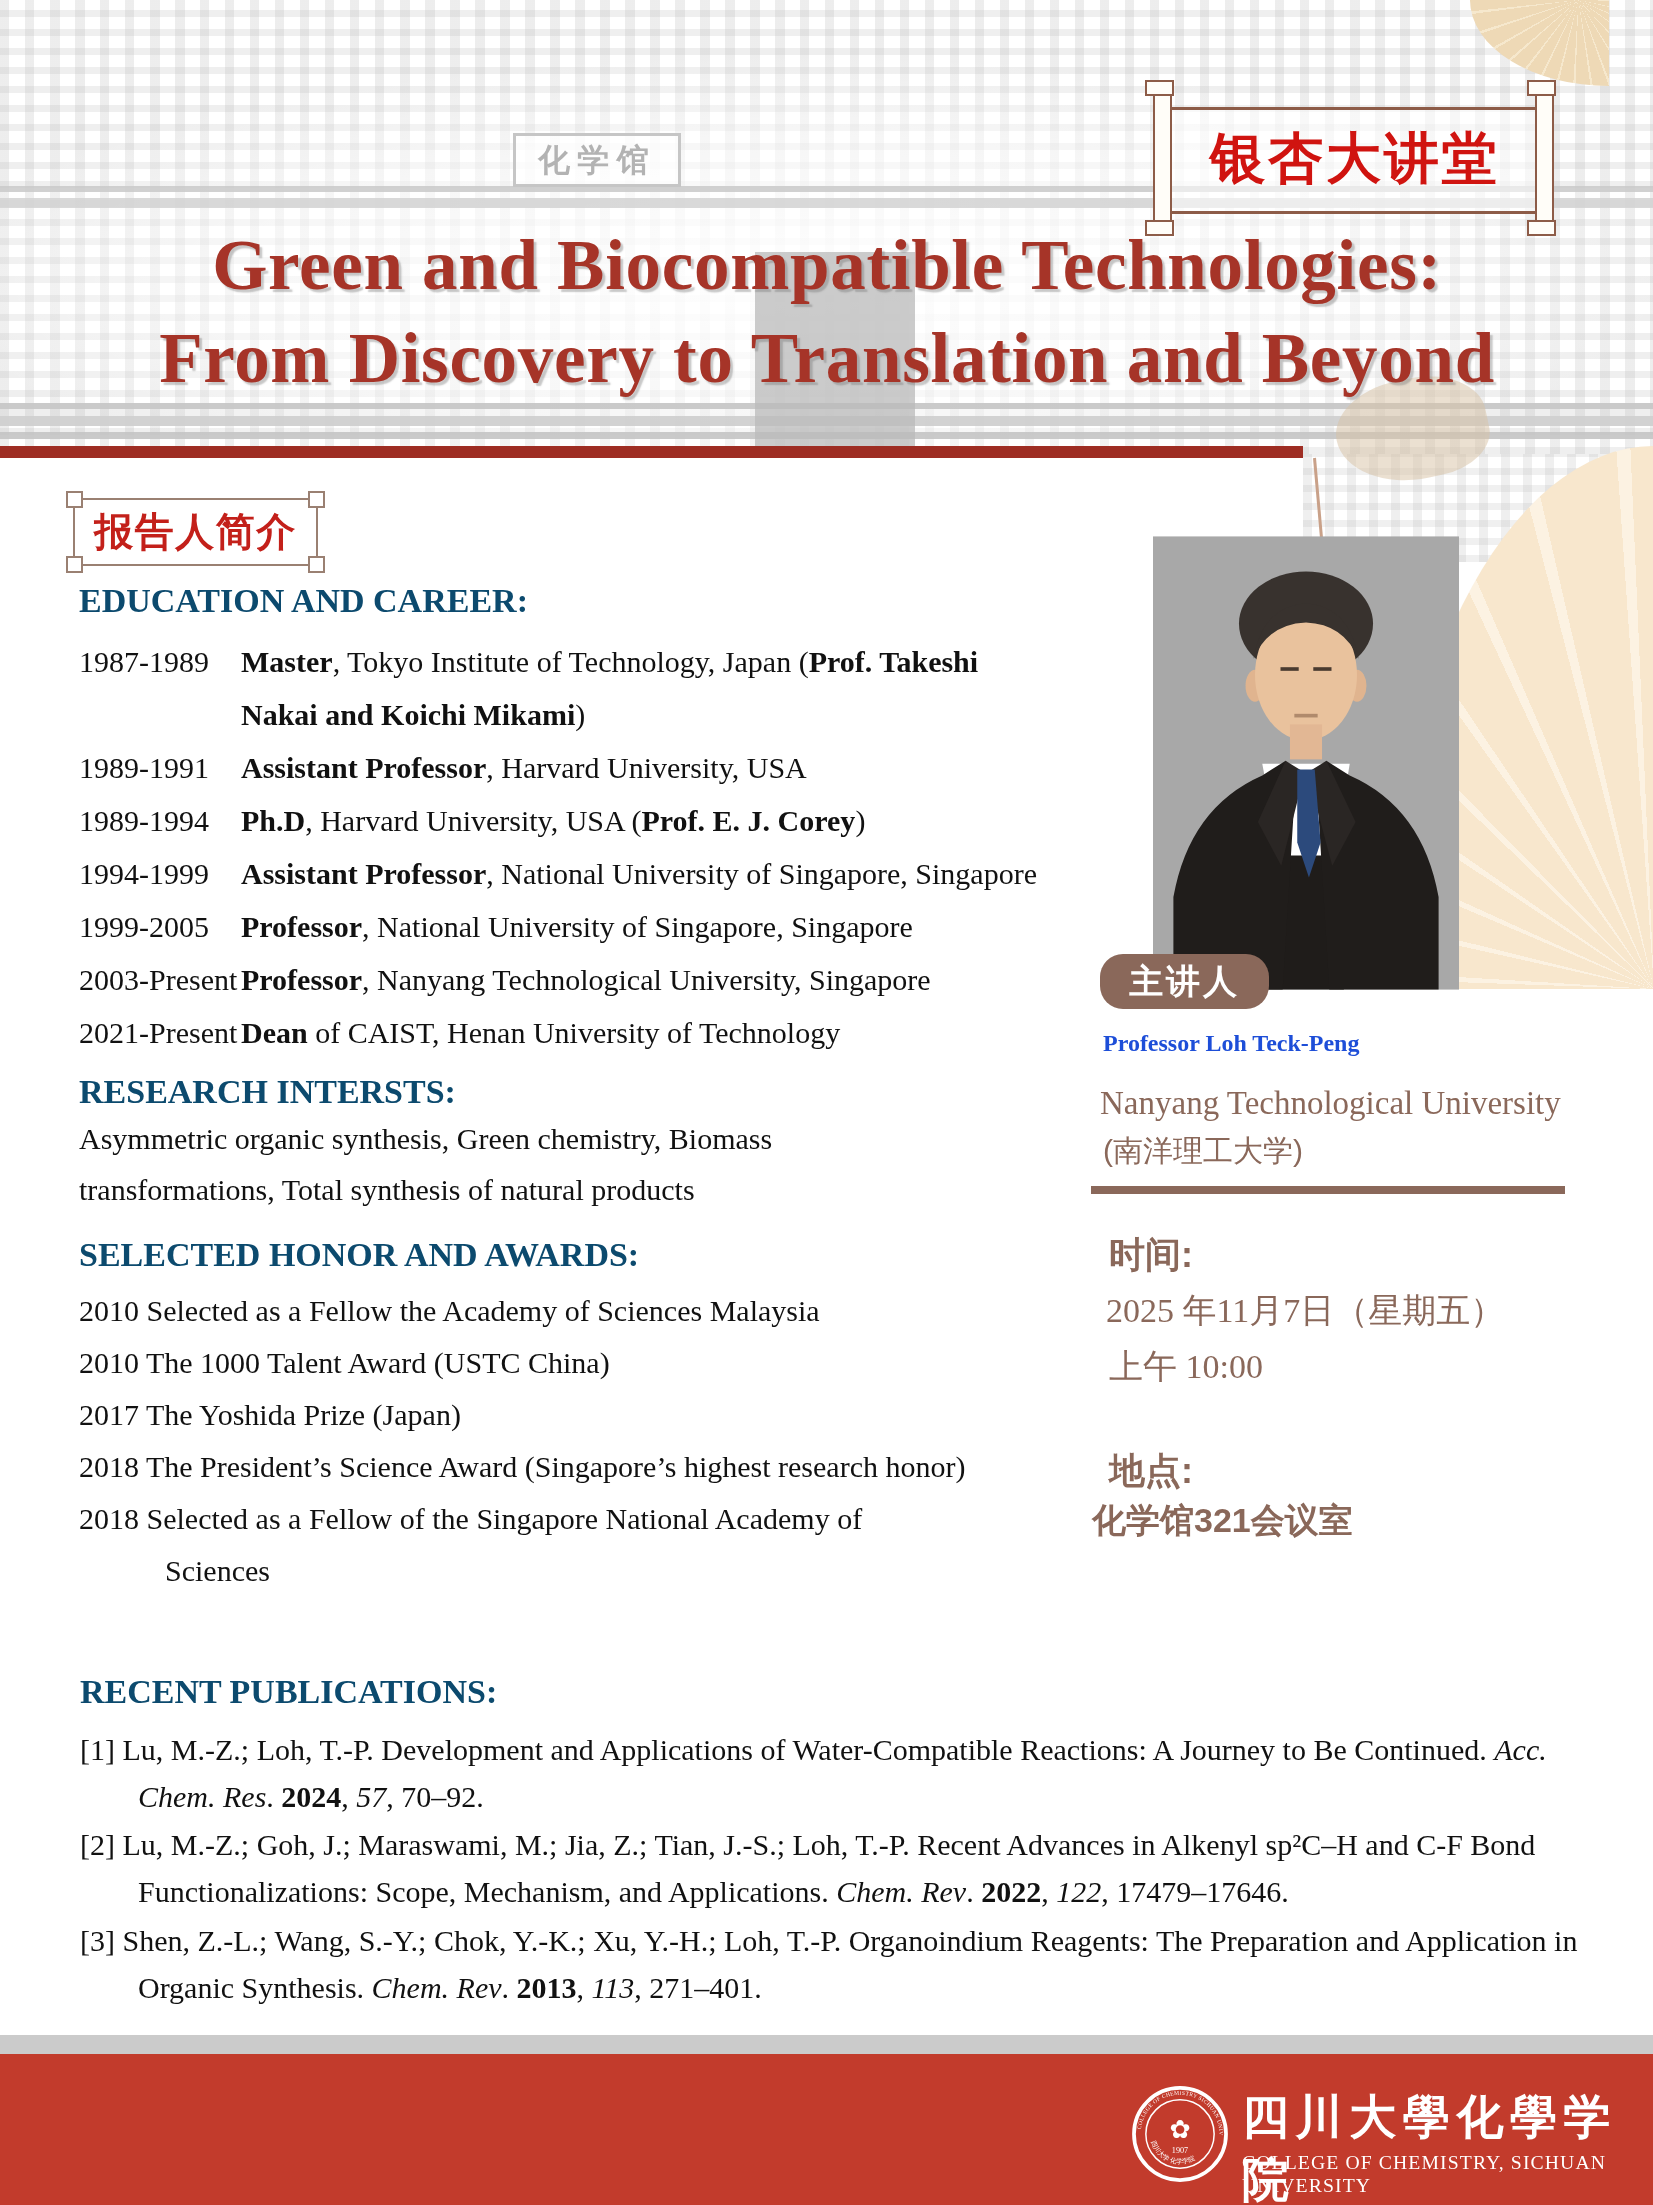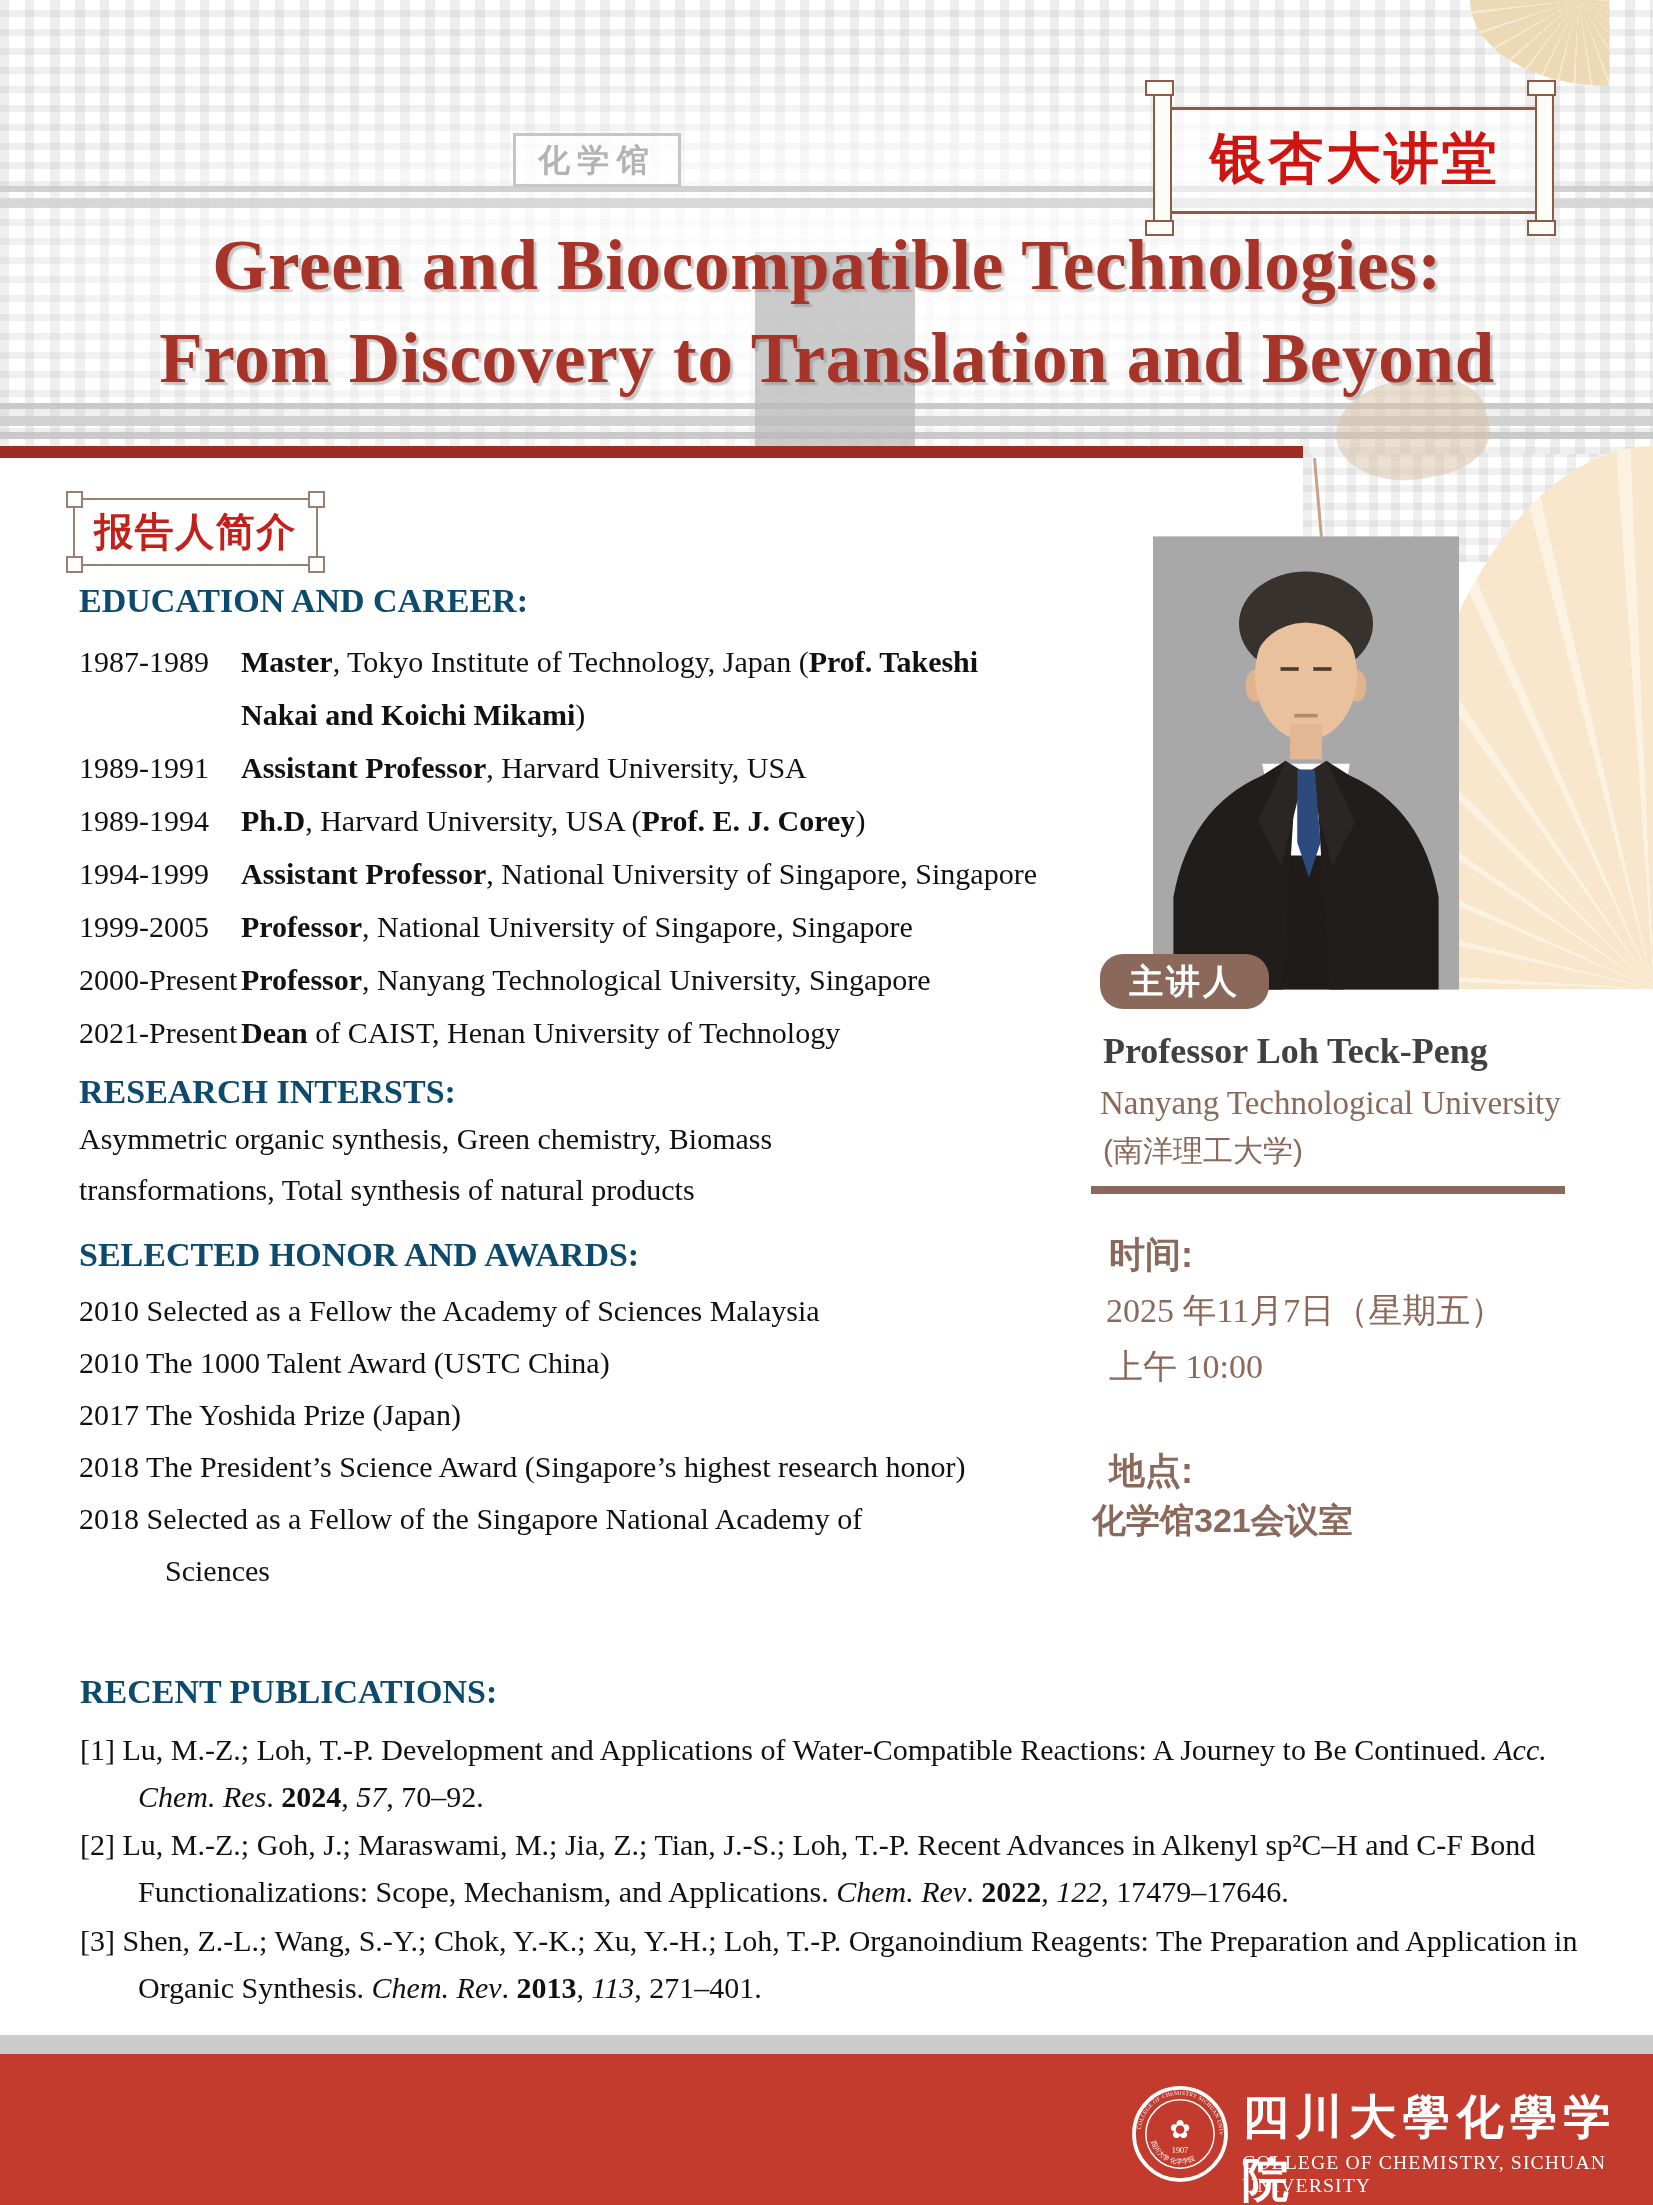--- a/index.html
+++ b/index.html
@@ -74,22 +74,22 @@
   .research-text{width:839px;line-height:51px;}
   .award-item{width:1058px;line-height:52px;padding-left:86px;text-indent:-86px;white-space:pre-line;}
   
   .pubs{position:absolute;left:80px;top:1672px;width:1500px;z-index:5;font-size:30px;}
   .pub-item{line-height:47px;padding-left:58px;text-indent:-58px;margin-bottom:1.5px;}
   
   .photo{position:absolute;left:1153px;top:536px;width:306px;height:454px;z-index:5;}
   .speaker-label{position:absolute;left:1100px;top:954px;width:169px;height:55px;z-index:5;
     background:#8a685a;border-radius:23px;color:#fff;text-align:center;line-height:55px;
     font-family:"Liberation Sans", sans-serif;font-weight:bold;font-size:34px;letter-spacing:2.9px;}
-  .speaker-name{position:absolute;left:1103px;top:1030px;z-index:5;color:#404040;
-    font-weight:bold;font-size:36px;}
+  .speaker-name{position:absolute;left:1103px;top:1030px;z-index:5;color:#1d4ed8;
+    font-weight:bold;font-size:24px;}
   .speaker-affil-en{position:absolute;left:1100px;top:1085px;z-index:5;color:#8a685a;font-size:33px;}
   .speaker-affil-zh{position:absolute;left:1103px;top:1131px;z-index:5;color:#8a685a;
     font-family:Liberation Sans, sans-serif;font-size:30px;}
   .divider{position:absolute;left:1091px;top:1186px;width:474px;height:8px;background:#8a685a;z-index:5;}
   .sched{position:absolute;z-index:5;color:#8a685a;}
   .sched-label{font-family:"Liberation Sans", sans-serif;font-weight:bold;font-size:36px;}
   .t-label{left:1109px;top:1231px;} .t-date{left:1106px;top:1288px;font-size:34px;}
   .t-time{left:1109px;top:1344px;font-size:34px;}
   .v-label{left:1109px;top:1447px;} .v-name{left:1092px;top:1498px;
     font-family:"Liberation Sans", sans-serif;font-weight:bold;font-size:34px;}
@@ -160,21 +160,21 @@
     </div>
     <div class="edu-row">
       <span class="edu-period">1994-1999</span>
       <span class="edu-desc"><span style="font-weight: bold;">Assistant Professor</span><span>, National University of Singapore, Singapore</span></span>
     </div>
     <div class="edu-row">
       <span class="edu-period">1999-2005</span>
       <span class="edu-desc"><span style="font-weight: bold;">Professor</span><span>, National University of Singapore, Singapore</span></span>
     </div>
     <div class="edu-row">
-      <span class="edu-period">2000-Present</span>
+      <span class="edu-period">2003-Present</span>
       <span class="edu-desc"><span style="font-weight: bold;">Professor</span><span>, Nanyang Technological University, Singapore</span></span>
     </div>
     <div class="edu-row">
       <span class="edu-period">2021-Present</span>
       <span class="edu-desc"><span style="font-weight: bold;">Dean</span><span> of CAIST, Henan University of Technology</span></span>
     </div>
 
     <div class="sec-heading mt1">RESEARCH INTERSTS:</div>
     <div class="research-text">Asymmetric organic synthesis, Green chemistry, Biomass transformations, Total synthesis of natural products</div>
 

